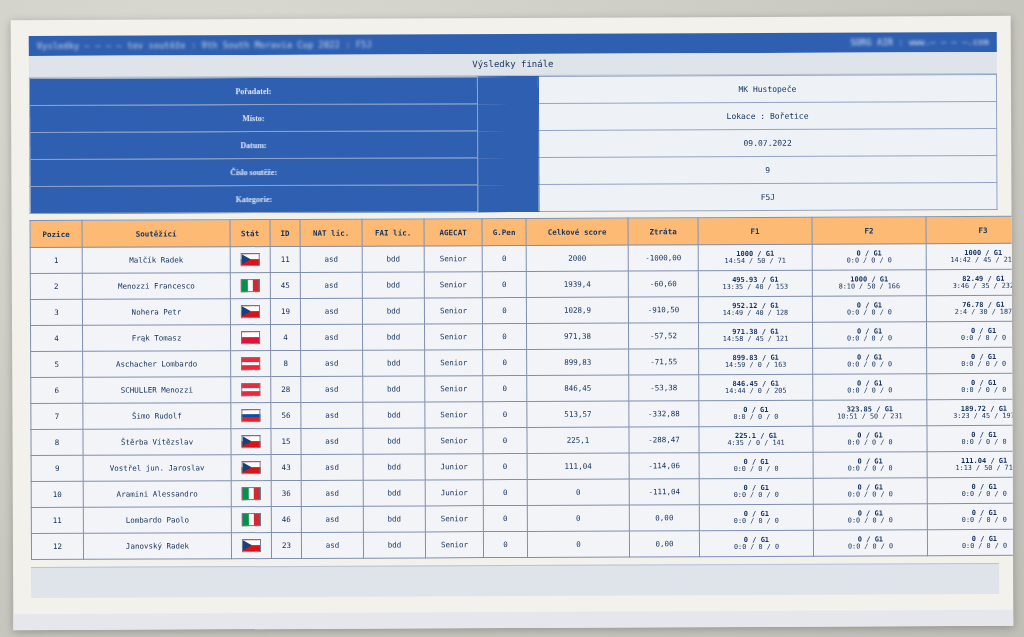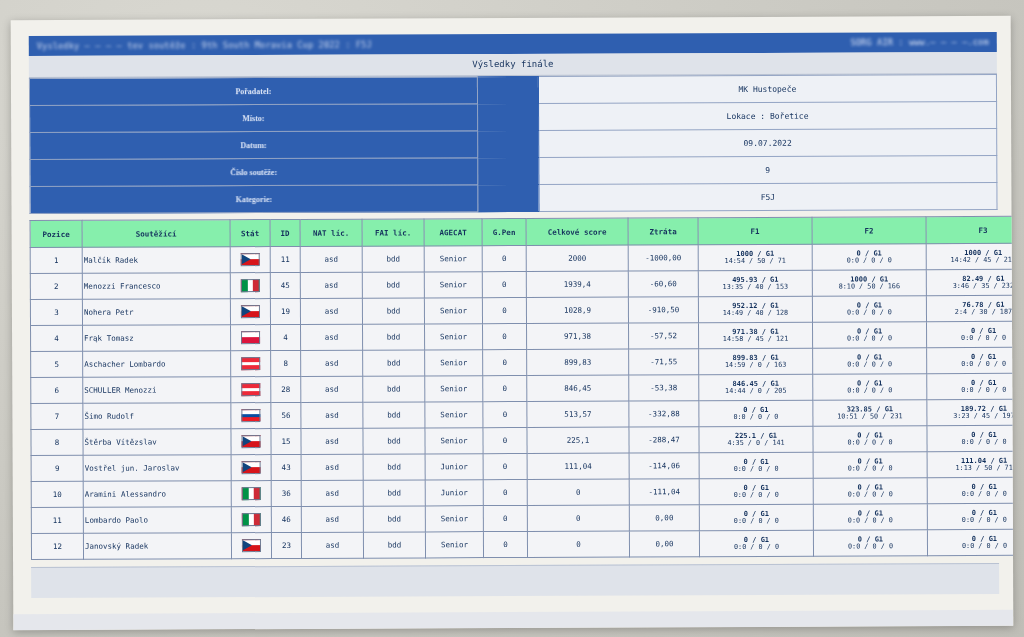--- a/index.html
+++ b/index.html
@@ -89,39 +89,39 @@
     width: 6%;
   }
 
   
   .results {
     width: 100%;
     table-layout: fixed;
     margin-top: 6px;
   }
   .results th {
-    background: #86efac;
+    background: #fdba74;
     border: 1px solid #7f8fae;
     font-size: 7.5px;
     font-weight: bold;
     color: #13305c;
     height: 26px;
     padding: 0 1px;
   }
   .results td {
     border: 1px solid #7f8fae;
     font-size: 7.5px;
     color: #12305c;
     text-align: center;
     height: 25px;
     background: #f3f4f7;
     padding: 0 1px;
     white-space: nowrap;
   }
-  .results td.name { text-align: left; }
+  .results td.name { text-align: center; }
   .results td.rnd {
     line-height: 1.15;
     font-size: 7px;
     font-weight: bold;
     margin-left: 20px;
   }
   .results td.rnd .l2 { font-weight: normal; font-size: 6.8px; text-align: center; }
   .flagcell { padding: 0; }
   .flag {
     display: inline-block;

